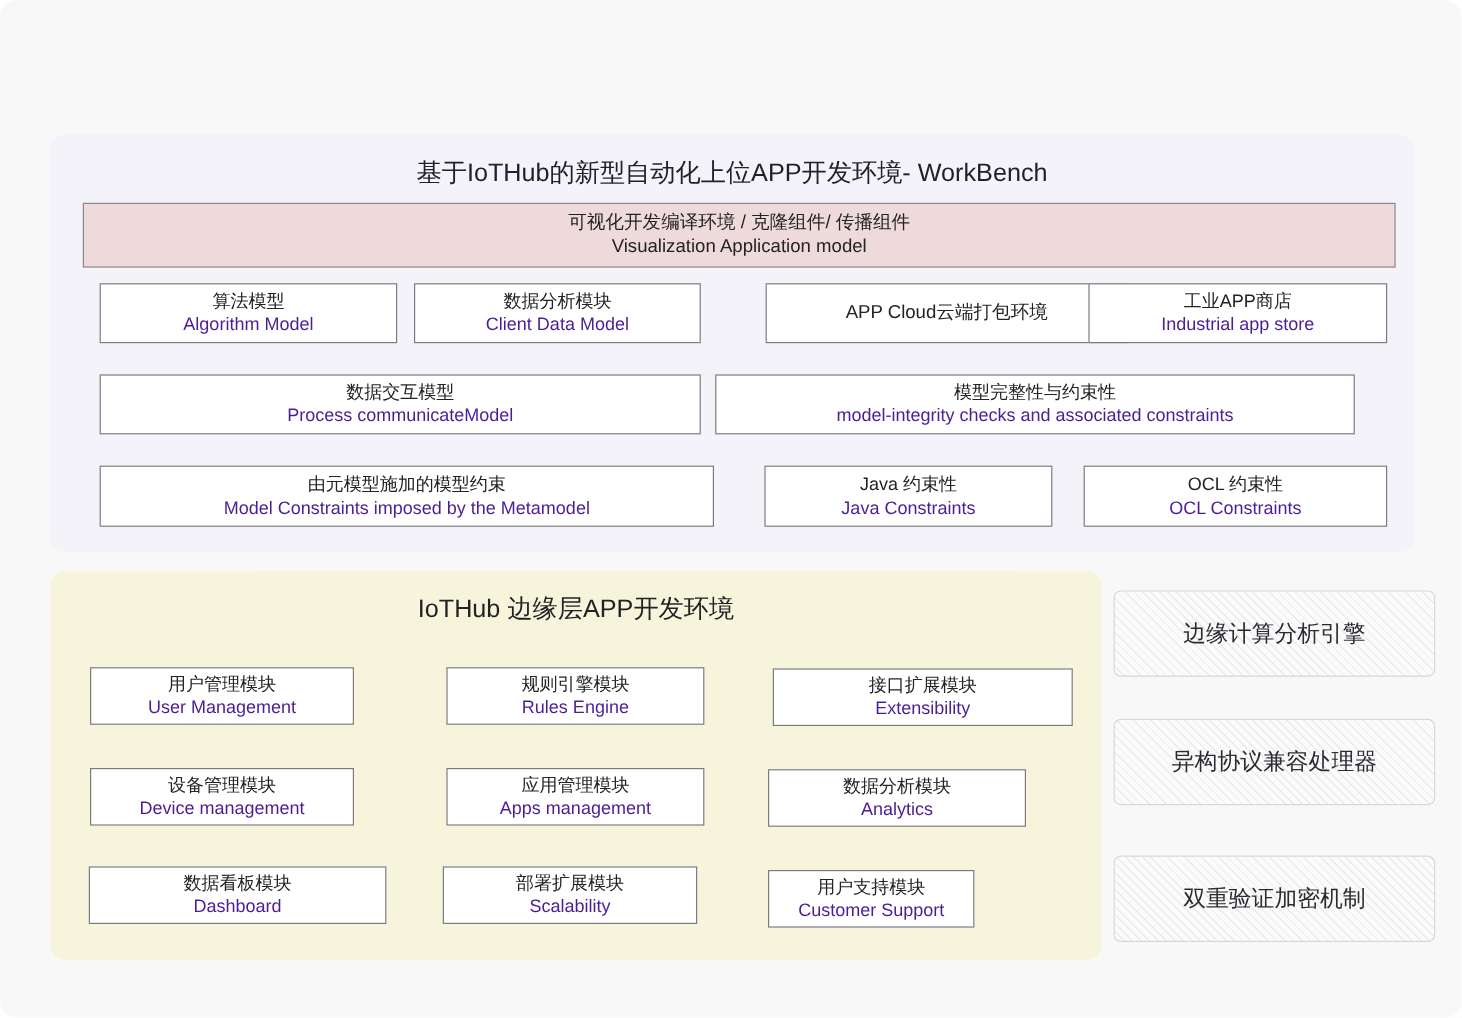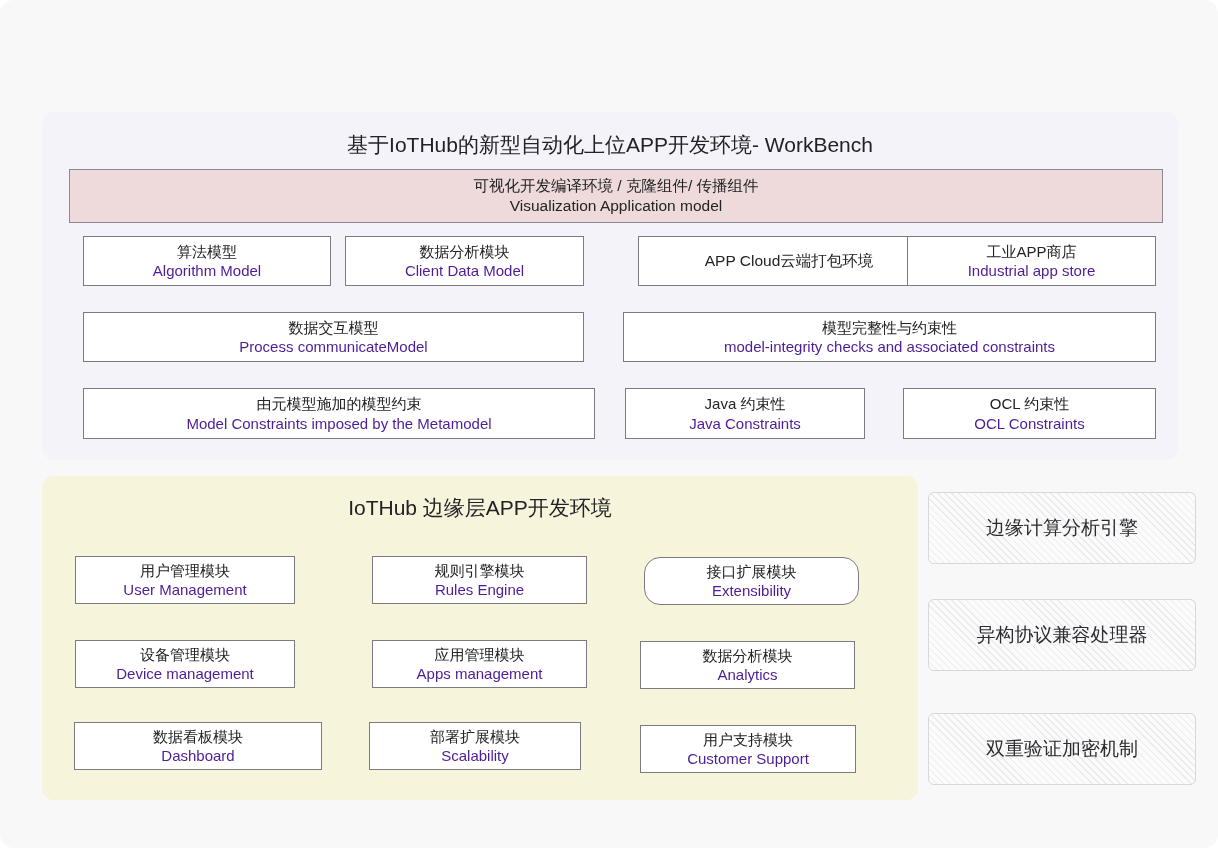--- a/index.html
+++ b/index.html
@@ -180,31 +180,31 @@
     <div class="box" style="left:865px; top:124px; width:249px; height:50px;">
       <div class="zh">工业APP商店</div>
       <div class="en">Industrial app store</div>
     </div>
 
     <div class="box" style="left:41px; top:200px; width:501px; height:50px;">
       <div class="zh">数据交互模型</div>
       <div class="en">Process communicateModel</div>
     </div>
 
-    <div class="box" style="left:581px; top:200px; width:533px; height:50px;">
+    <div class="box" style="left:554px; top:200px; width:533px; height:50px;">
       <div class="zh">模型完整性与约束性</div>
       <div class="en">model-integrity checks and associated constraints</div>
     </div>
 
     <div class="box" style="left:41px; top:276px; width:512px; height:51px;">
       <div class="zh">由元模型施加的模型约束</div>
       <div class="en">Model Constraints imposed by the Metamodel</div>
     </div>
 
-    <div class="box" style="left:583px; top:276px; width:240px; height:51px;">
+    <div class="box" style="left:595px; top:276px; width:240px; height:51px;">
       <div class="zh">Java 约束性</div>
       <div class="en">Java Constraints</div>
     </div>
 
     <div class="box" style="left:861px; top:276px; width:253px; height:51px;">
       <div class="zh">OCL 约束性</div>
       <div class="en">OCL Constraints</div>
     </div>
   </div>
 
@@ -215,21 +215,21 @@
     <div class="box" style="left:33px; top:80px; width:220px; height:48px;">
       <div class="zh">用户管理模块</div>
       <div class="en">User Management</div>
     </div>
 
     <div class="box" style="left:330px; top:80px; width:215px; height:48px;">
       <div class="zh">规则引擎模块</div>
       <div class="en">Rules Engine</div>
     </div>
 
-    <div class="box" style="left:602px; top:81px; width:215px; height:48px;border-radius:16px;">
+    <div class="box" style="left:602px; top:81px; width:250px; height:48px;">
       <div class="zh">接口扩展模块</div>
       <div class="en">Extensibility</div>
     </div>
 
     <div class="box" style="left:33px; top:164px; width:220px; height:48px;">
       <div class="zh">设备管理模块</div>
       <div class="en">Device management</div>
     </div>
 
     <div class="box" style="left:330px; top:164px; width:215px; height:48px;">
@@ -245,21 +245,21 @@
     <div class="box" style="left:32px; top:246px; width:248px; height:48px;">
       <div class="zh">数据看板模块</div>
       <div class="en">Dashboard</div>
     </div>
 
     <div class="box" style="left:327px; top:246px; width:212px; height:48px;">
       <div class="zh">部署扩展模块</div>
       <div class="en">Scalability</div>
     </div>
 
-    <div class="box" style="left:598px; top:249px; width:216px; height:48px;">
+    <div class="box" style="left:598px; top:249px; width:172px; height:48px;">
       <div class="zh">用户支持模块</div>
       <div class="en">Customer Support</div>
     </div>
   </div>
 
   <div class="hatch-box" id="hatch-0">
     <div class="lbl">边缘计算分析引擎</div>
   </div>
   <div class="hatch-box" id="hatch-1">
     <div class="lbl">异构协议兼容处理器</div>

